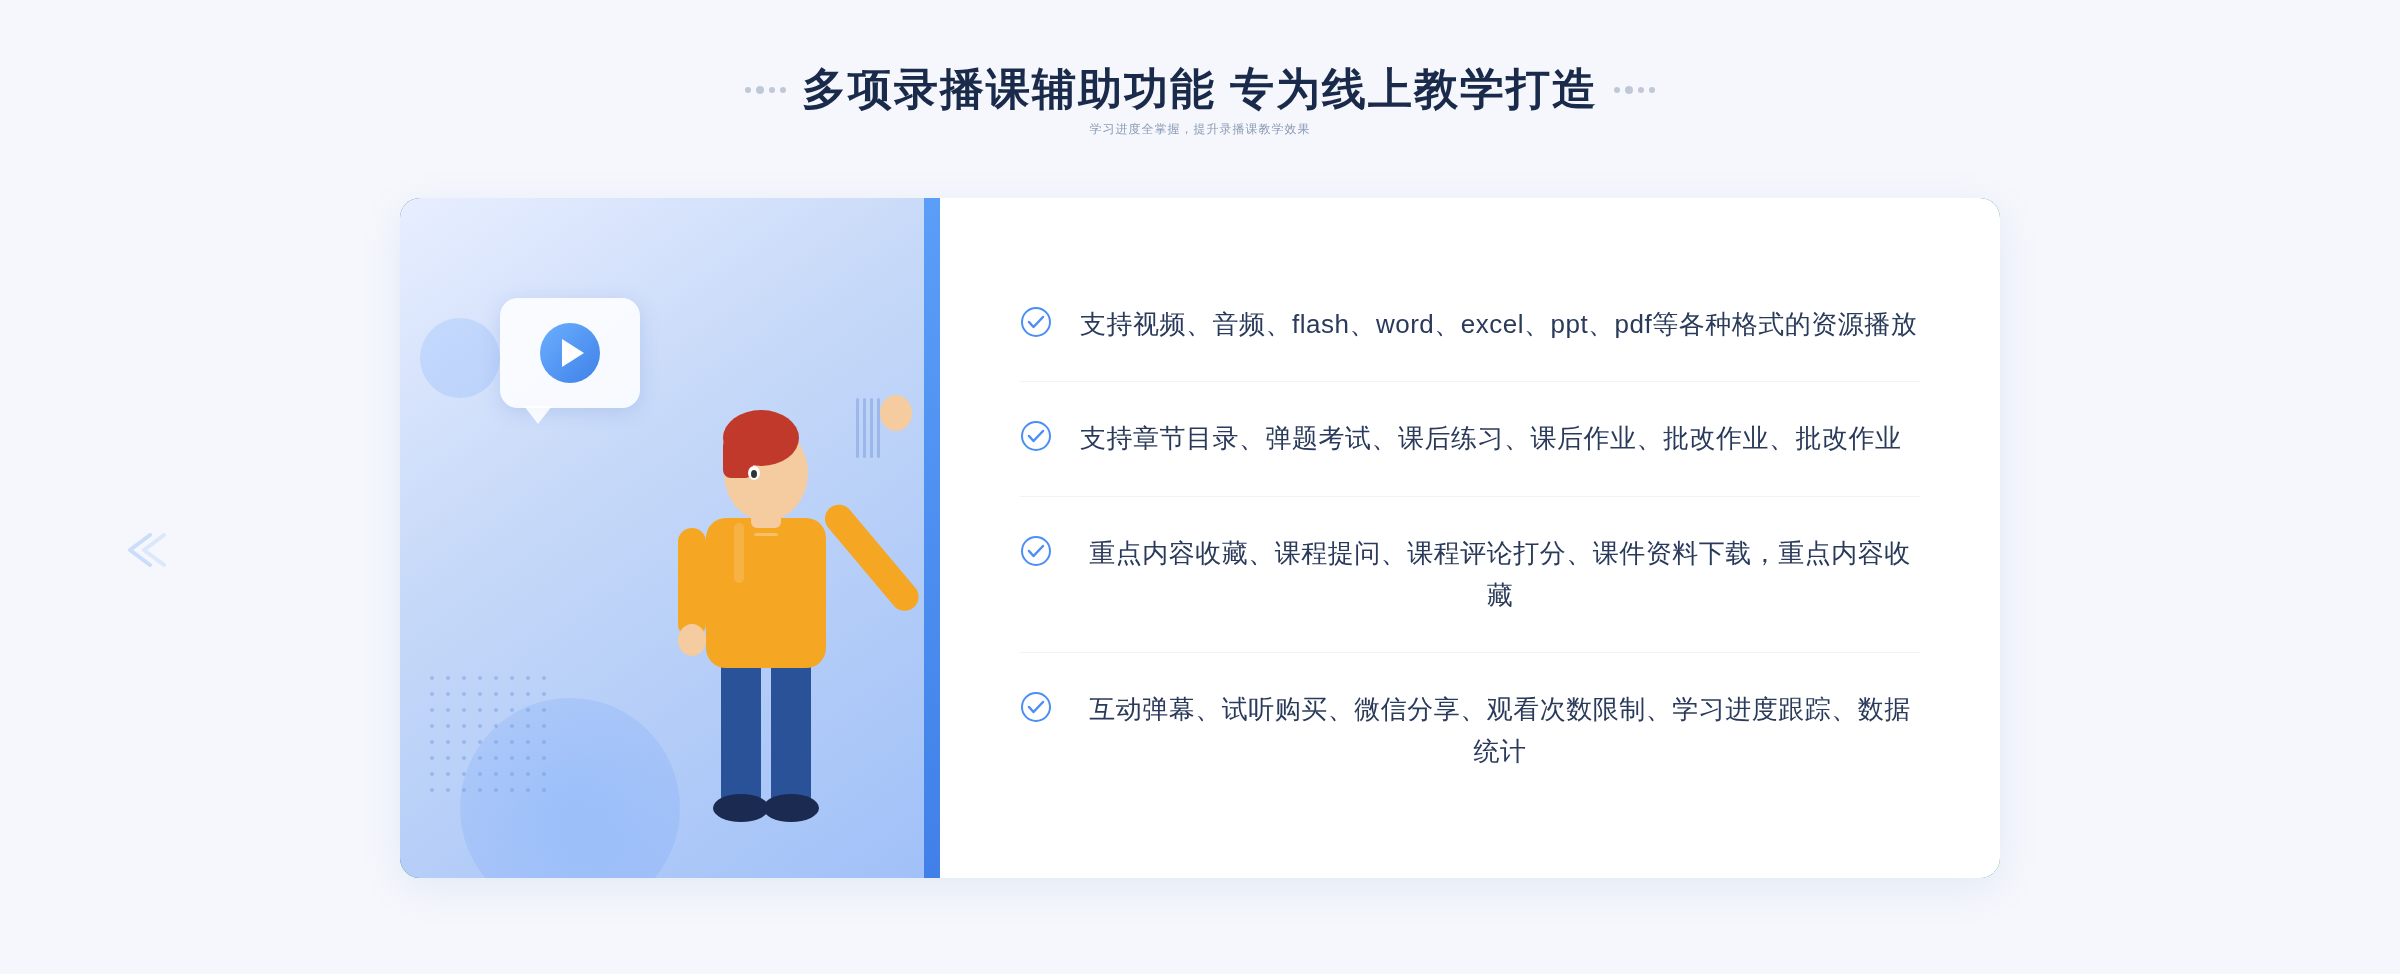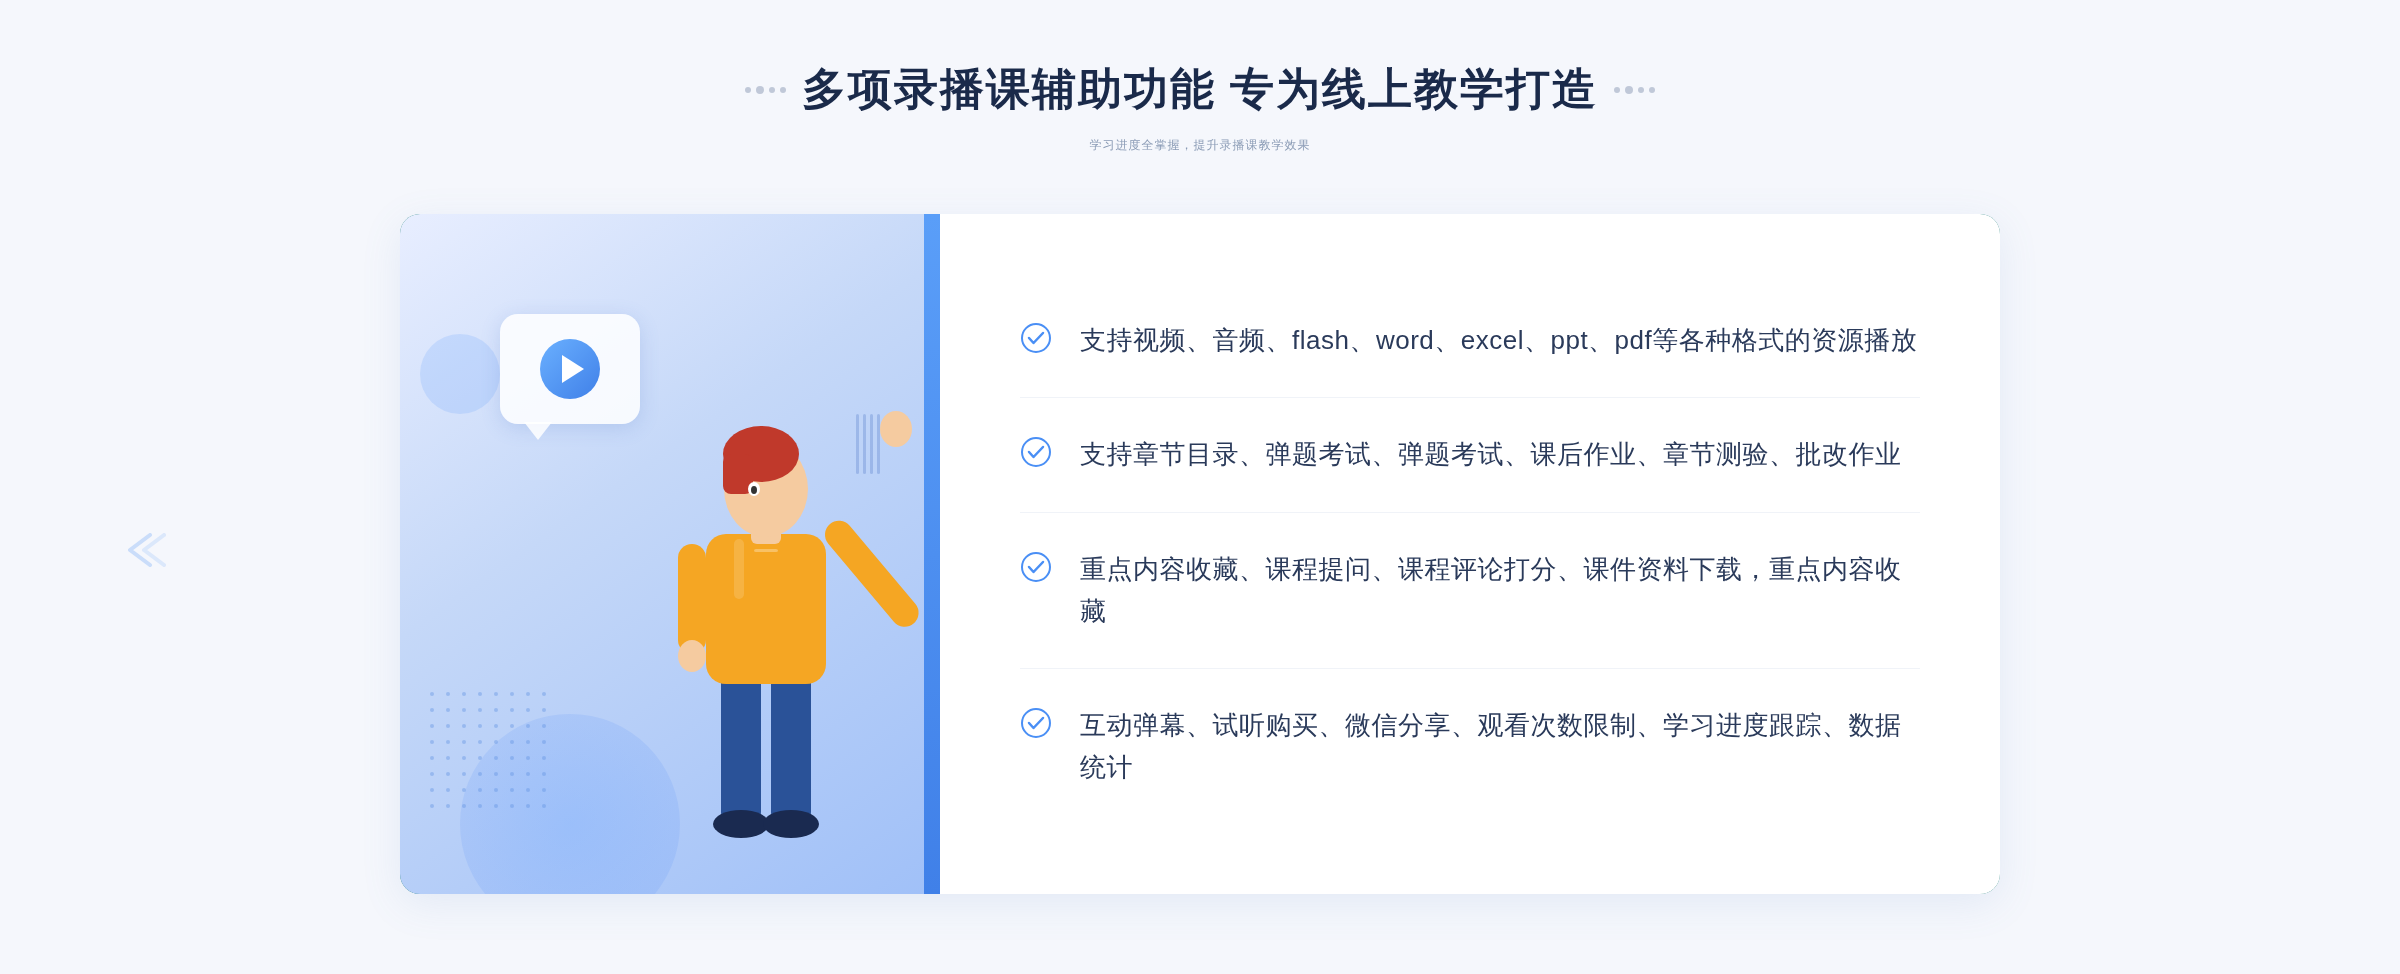--- a/index.html
+++ b/index.html
@@ -38,21 +38,21 @@
       text-align: center;
       margin-bottom: 60px;
       position: relative;
     }
 
     .header-title-row {
       display: flex;
       align-items: center;
       justify-content: center;
       gap: 16px;
-      margin-bottom: 18px;
+      margin-bottom: 2px;
     }
 
     .header-dots {
       display: flex;
       gap: 5px;
       align-items: center;
     }
 
     .header-dots span {
       display: inline-block;
@@ -83,20 +83,21 @@
     
     .content-card {
       display: flex;
       background: #0f766e;
       border-radius: 20px;
       overflow: hidden;
       width: 1600px;
       min-height: 680px;
       box-shadow: 0 10px 40px rgba(100, 140, 200, 0.12);
       position: relative;
+      text-align: center;
     }
 
     
     .left-panel {
       width: 540px;
       background: linear-gradient(145deg, #e8eeff 0%, #c5d8f8 40%, #a0c0f8 100%);
       position: relative;
       flex-shrink: 0;
       overflow: hidden;
     }
@@ -446,21 +447,21 @@
         <span class="feature-text">支持视频、音频、flash、word、excel、ppt、pdf等各种格式的资源播放</span>
       </div>
 
       <div class="feature-item">
         <div class="check-icon">
           <svg viewBox="0 0 32 32" fill="none">
             <circle cx="16" cy="16" r="14" stroke="#4a8ff5" stroke-width="2"></circle>
             <polyline points="9,16 13.5,21 23,11" stroke="#4a8ff5" stroke-width="2.5" stroke-linecap="round" stroke-linejoin="round"></polyline>
           </svg>
         </div>
-        <span class="feature-text">支持章节目录、弹题考试、弹题考试、课后作业、章节测验、批改作业</span>
+        <span class="feature-text">支持章节目录、弹题考试、课后练习、课后作业、批改作业、批改作业</span>
       </div>
 
       <div class="feature-item">
         <div class="check-icon">
           <svg viewBox="0 0 32 32" fill="none">
             <circle cx="16" cy="16" r="14" stroke="#4a8ff5" stroke-width="2"></circle>
             <polyline points="9,16 13.5,21 23,11" stroke="#4a8ff5" stroke-width="2.5" stroke-linecap="round" stroke-linejoin="round"></polyline>
           </svg>
         </div>
         <span class="feature-text">重点内容收藏、课程提问、课程评论打分、课件资料下载，重点内容收藏</span>

